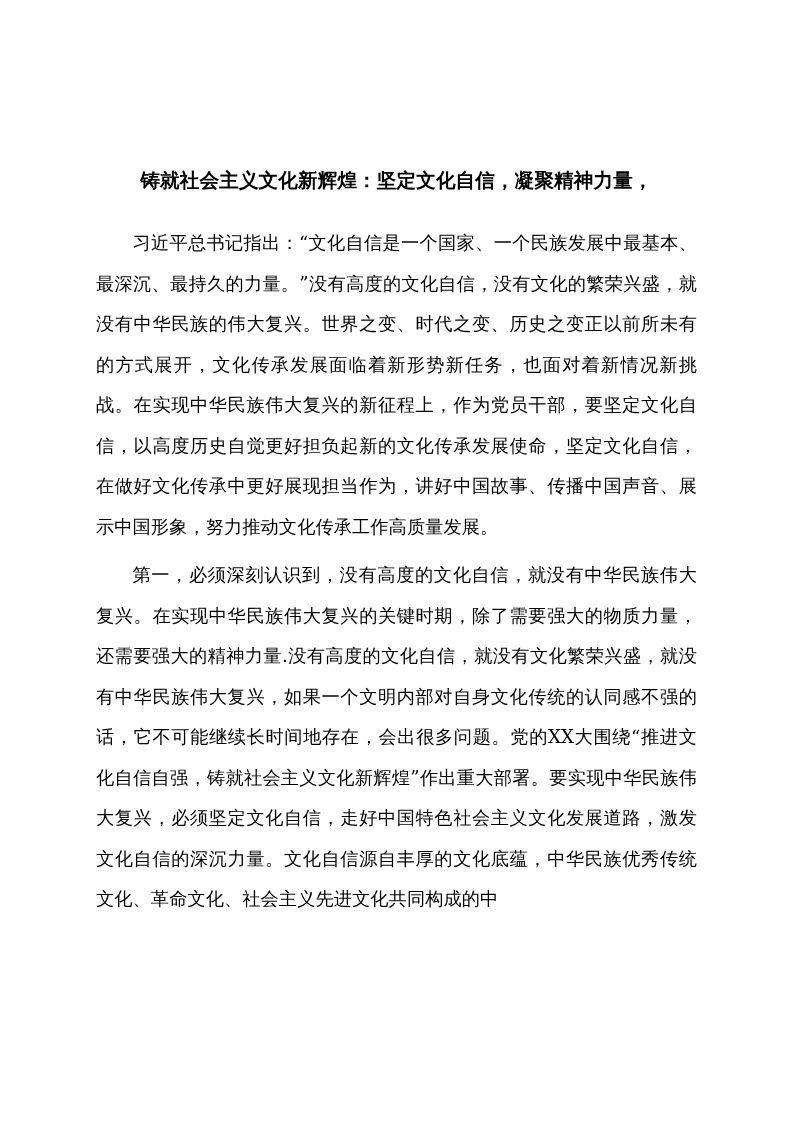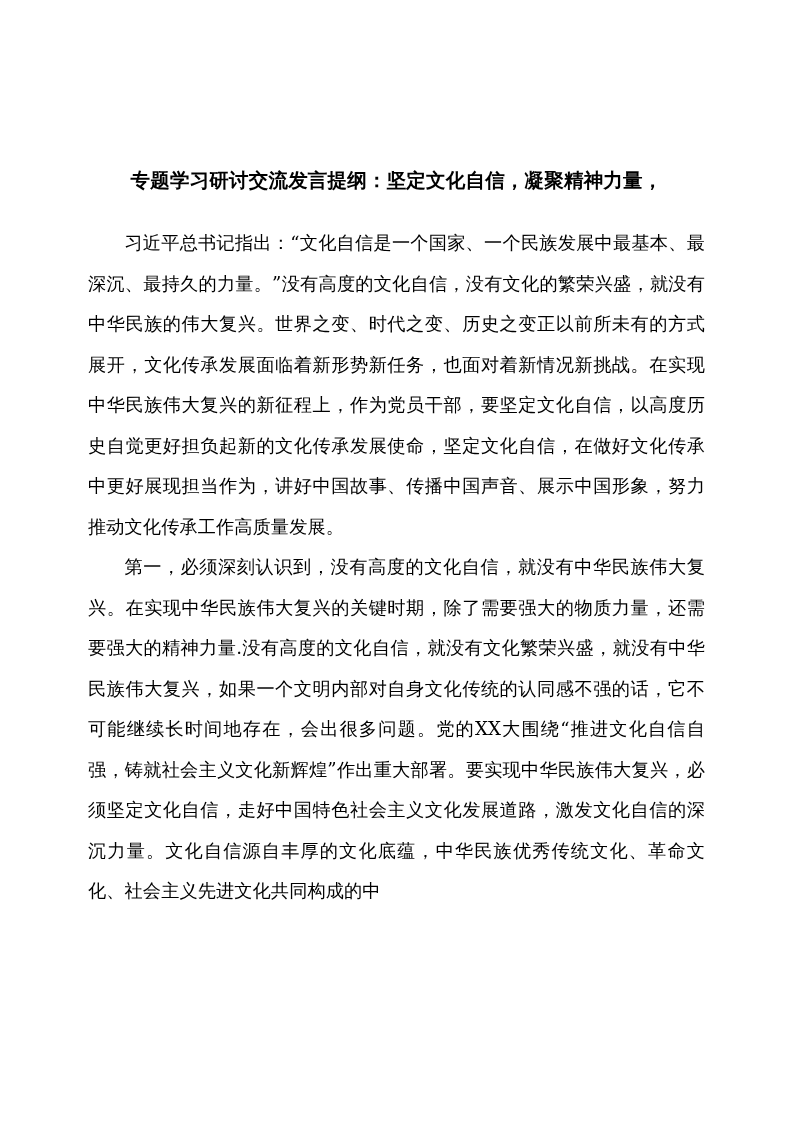--- a/index.html
+++ b/index.html
@@ -34,33 +34,33 @@
   .doc-title .line2 {
     display: block;
   }
   .body-par {
     font-family: "DejaVu Serif", "Liberation Serif", serif;
     font-size: 18.2px;
     line-height: 40.5px;
     text-align: justify;
     text-justify: inter-ideograph;
     text-indent: 2em;
-    margin: 0;
+    margin: 8px;
     letter-spacing: 0.1px;
     color: #000;
   }
   .body-par + .body-par {
     margin-top: 0px;
   }
 </style>
 </head>
 <body>
 
 <div class="page">
 
   <h1 class="doc-title">
-    <span>专题学习研讨交流发言提纲：坚定文化自信，凝聚精神力量，</span>
+    <span>铸就社会主义文化新辉煌：坚定文化自信，凝聚精神力量，</span>
   </h1>
 
   <p class="body-par">习近平总书记指出：“文化自信是一个国家、一个民族发展中最基本、最深沉、最持久的力量。”没有高度的文化自信，没有文化的繁荣兴盛，就没有中华民族的伟大复兴。世界之变、时代之变、历史之变正以前所未有的方式展开，文化传承发展面临着新形势新任务，也面对着新情况新挑战。在实现中华民族伟大复兴的新征程上，作为党员干部，要坚定文化自信，以高度历史自觉更好担负起新的文化传承发展使命，坚定文化自信，在做好文化传承中更好展现担当作为，讲好中国故事、传播中国声音、展示中国形象，努力推动文化传承工作高质量发展。</p>
   <p class="body-par">第一，必须深刻认识到，没有高度的文化自信，就没有中华民族伟大复兴。在实现中华民族伟大复兴的关键时期，除了需要强大的物质力量，还需要强大的精神力量.没有高度的文化自信，就没有文化繁荣兴盛，就没有中华民族伟大复兴，如果一个文明内部对自身文化传统的认同感不强的话，它不可能继续长时间地存在，会出很多问题。党的XX大围绕“推进文化自信自强，铸就社会主义文化新辉煌”作出重大部署。要实现中华民族伟大复兴，必须坚定文化自信，走好中国特色社会主义文化发展道路，激发文化自信的深沉力量。文化自信源自丰厚的文化底蕴，中华民族优秀传统文化、革命文化、社会主义先进文化共同构成的中</p>
 
 </div>
 
 </body></html>

